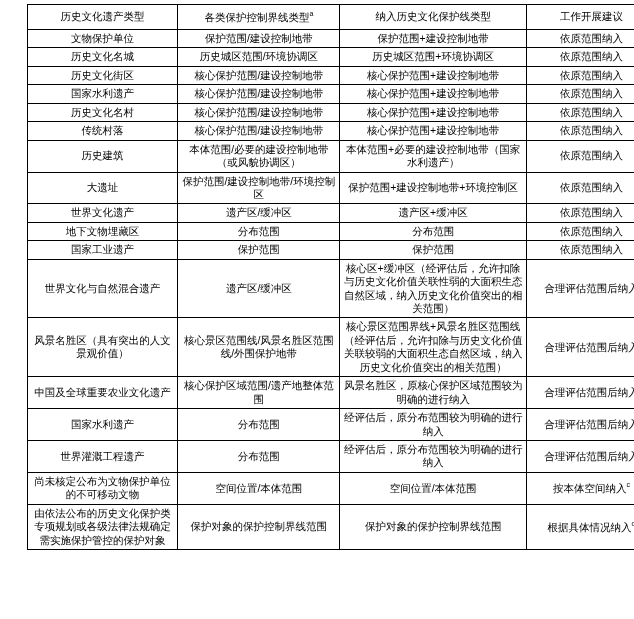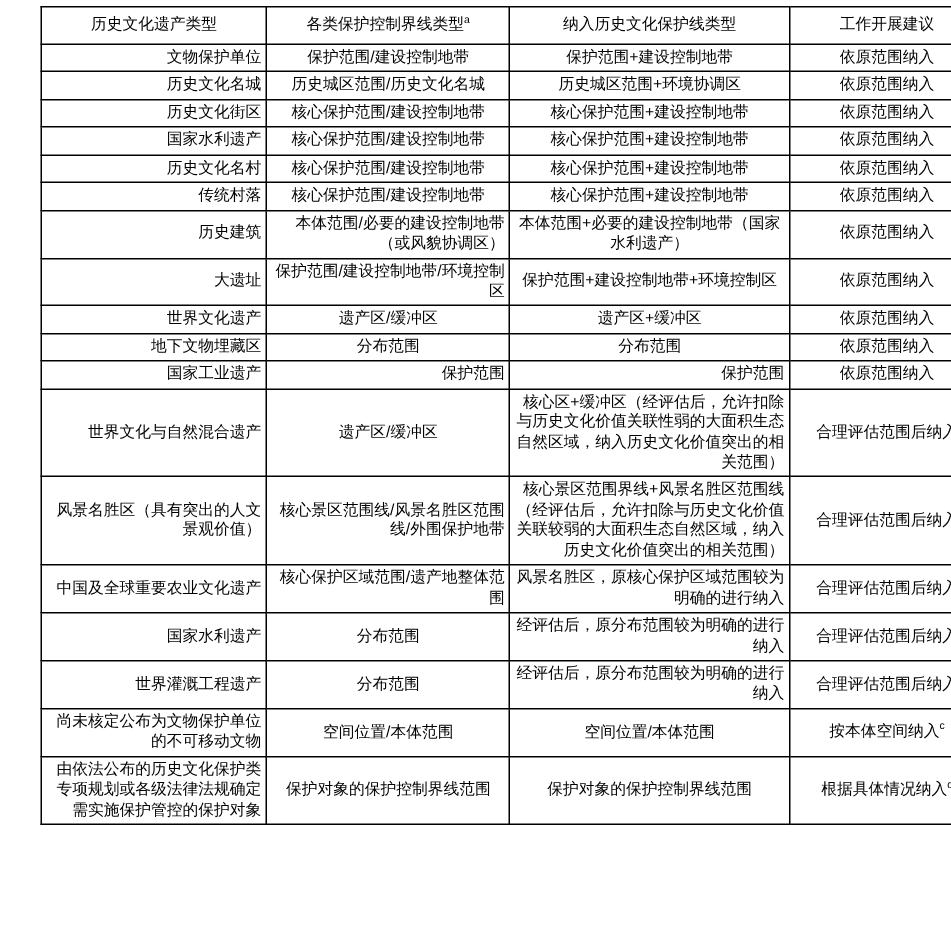--- a/index.html
+++ b/index.html
@@ -39,30 +39,30 @@
   col.c0 { width: 150px; }
   col.c1 { width: 162px; }
   col.c2 { width: 186px; }
   col.c3 { width: 130px; }
 
   tr.header-row td {
     text-align: center;
     height: 20px;
   }
   td.col-type {
-    text-align: right;
+    text-align: center;
   }
   td.col-line, td.col-protect {
     text-align: center;
   }
   td.col-advice {
     text-align: center;
   }
   td.left-align {
-    text-align: right;
+    text-align: center;
   }
   .sup {
     font-size: 7px;
     vertical-align: super;
   }
 </style>
 </head>
 <body>
 
 <div id="sheet">
@@ -81,21 +81,21 @@
           <td>工作开展建议</td>
         </tr>
         <tr>
           <td class="col-type">文物保护单位</td>
           <td class="col-line">保护范围/建设控制地带</td>
           <td class="col-protect">保护范围+建设控制地带</td>
           <td class="col-advice"><span>依原范围纳入</span></td>
         </tr>
         <tr>
           <td class="col-type">历史文化名城</td>
-          <td class="col-line">历史城区范围/历史文化名城</td>
+          <td class="col-line">历史城区范围/环境协调区</td>
           <td class="col-protect">历史城区范围+环境协调区</td>
           <td class="col-advice"><span>依原范围纳入</span></td>
         </tr>
         <tr>
           <td class="col-type">历史文化街区</td>
           <td class="col-line">核心保护范围/建设控制地带</td>
           <td class="col-protect">核心保护范围+建设控制地带</td>
           <td class="col-advice"><span>依原范围纳入</span></td>
         </tr>
         <tr>

